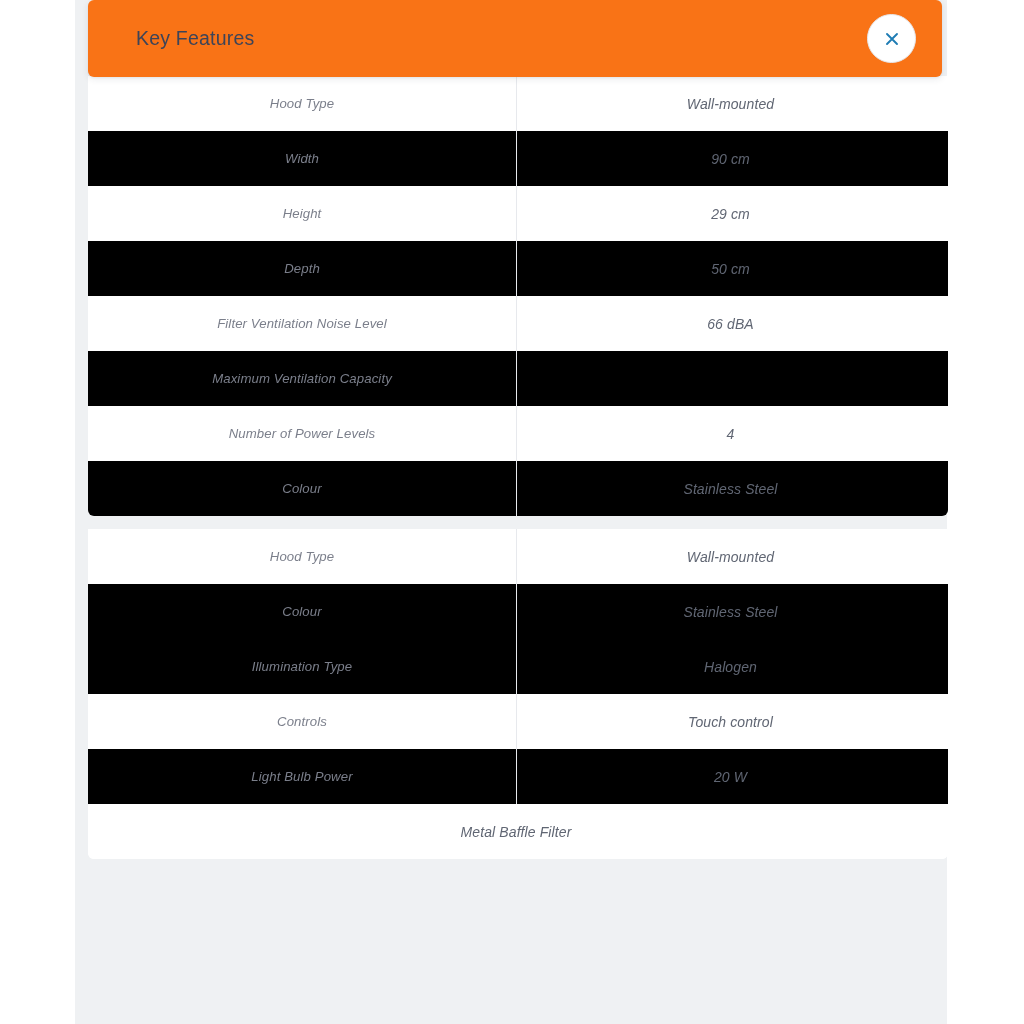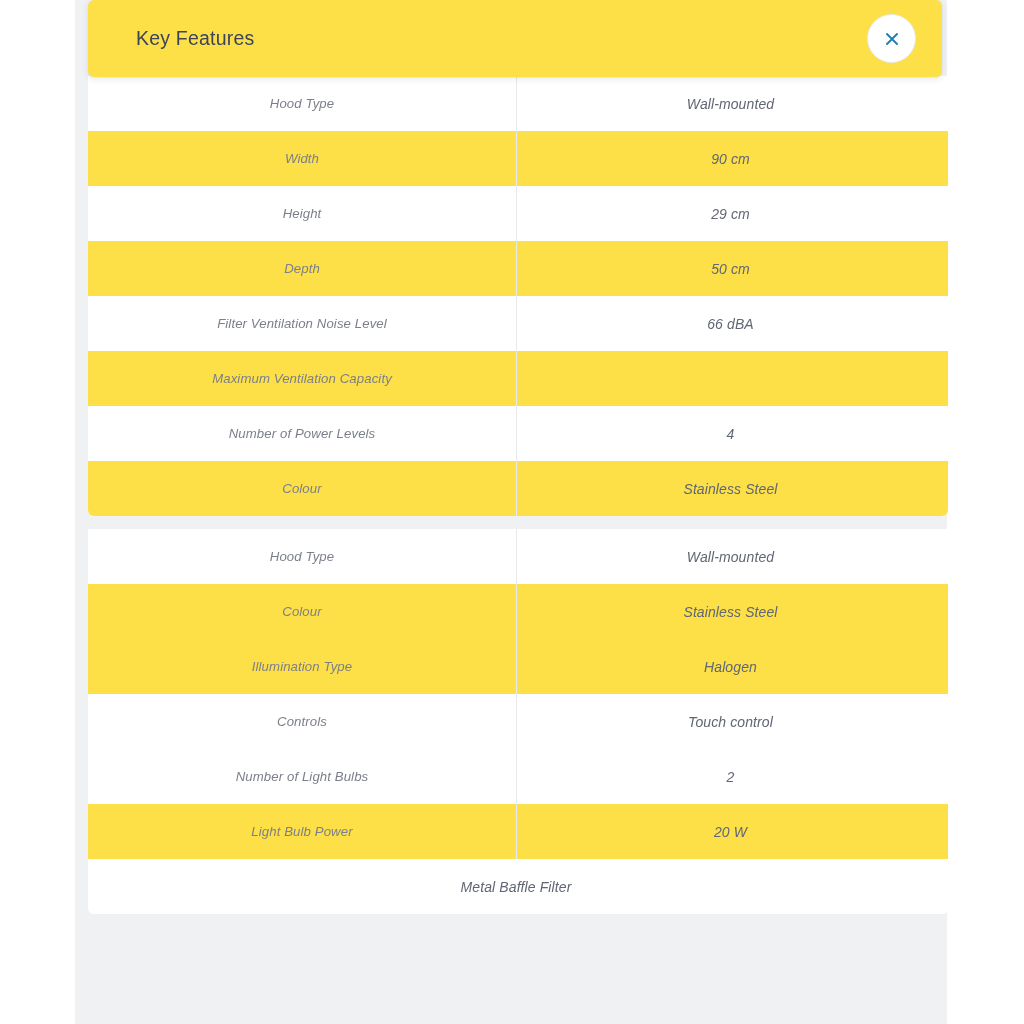--- a/index.html
+++ b/index.html
@@ -43,21 +43,21 @@
     width: 860px;
     margin: 0 0 0 88px;
   }
 
   
   .section-header {
     position: relative;
     z-index: 3;
     width: 854px;
     height: 77px;
-    background: #fde047;
+    background: #f97316;
     border-radius: 6px;
     box-shadow: 0 2px 7px rgba(40, 50, 70, 0.10),
                 0 1px 2px rgba(40, 50, 70, 0.05);
     display: flex;
     align-items: center;
     justify-content: space-between;
     box-sizing: border-box;
     padding: 0 26px 0 48px;
   }
 
@@ -97,21 +97,21 @@
   }
 
   .spec-row {
     position: relative;
     display: flex;
     width: 100%;
     height: 55px;
     align-items: center;
     background: #ffffff;
   }
-  .spec-row.alt { background: #fde047; }
+  .spec-row.alt { background: #000000; }
 
   .spec-label,
   .spec-value {
     display: flex;
     align-items: center;
     justify-content: center;
     height: 100%;
     box-sizing: border-box;
     text-align: center;
   }
@@ -195,24 +195,20 @@
             <div class="spec-value">Stainless Steel</div>
           </div>
           <div class="spec-row alt">
             <div class="spec-label">Illumination Type</div>
             <div class="spec-value">Halogen</div>
           </div>
           <div class="spec-row">
             <div class="spec-label">Controls</div>
             <div class="spec-value">Touch control</div>
           </div>
-          <div class="spec-row">
-            <div class="spec-label">Number of Light Bulbs</div>
-            <div class="spec-value">2</div>
-          </div>
           <div class="spec-row alt">
             <div class="spec-label">Light Bulb Power</div>
             <div class="spec-value">20 W</div>
           </div>
           <div class="spec-row">
             <div class="spec-value">Metal Baffle Filter</div>
           </div>
         </div>
       </div>
     </div>

